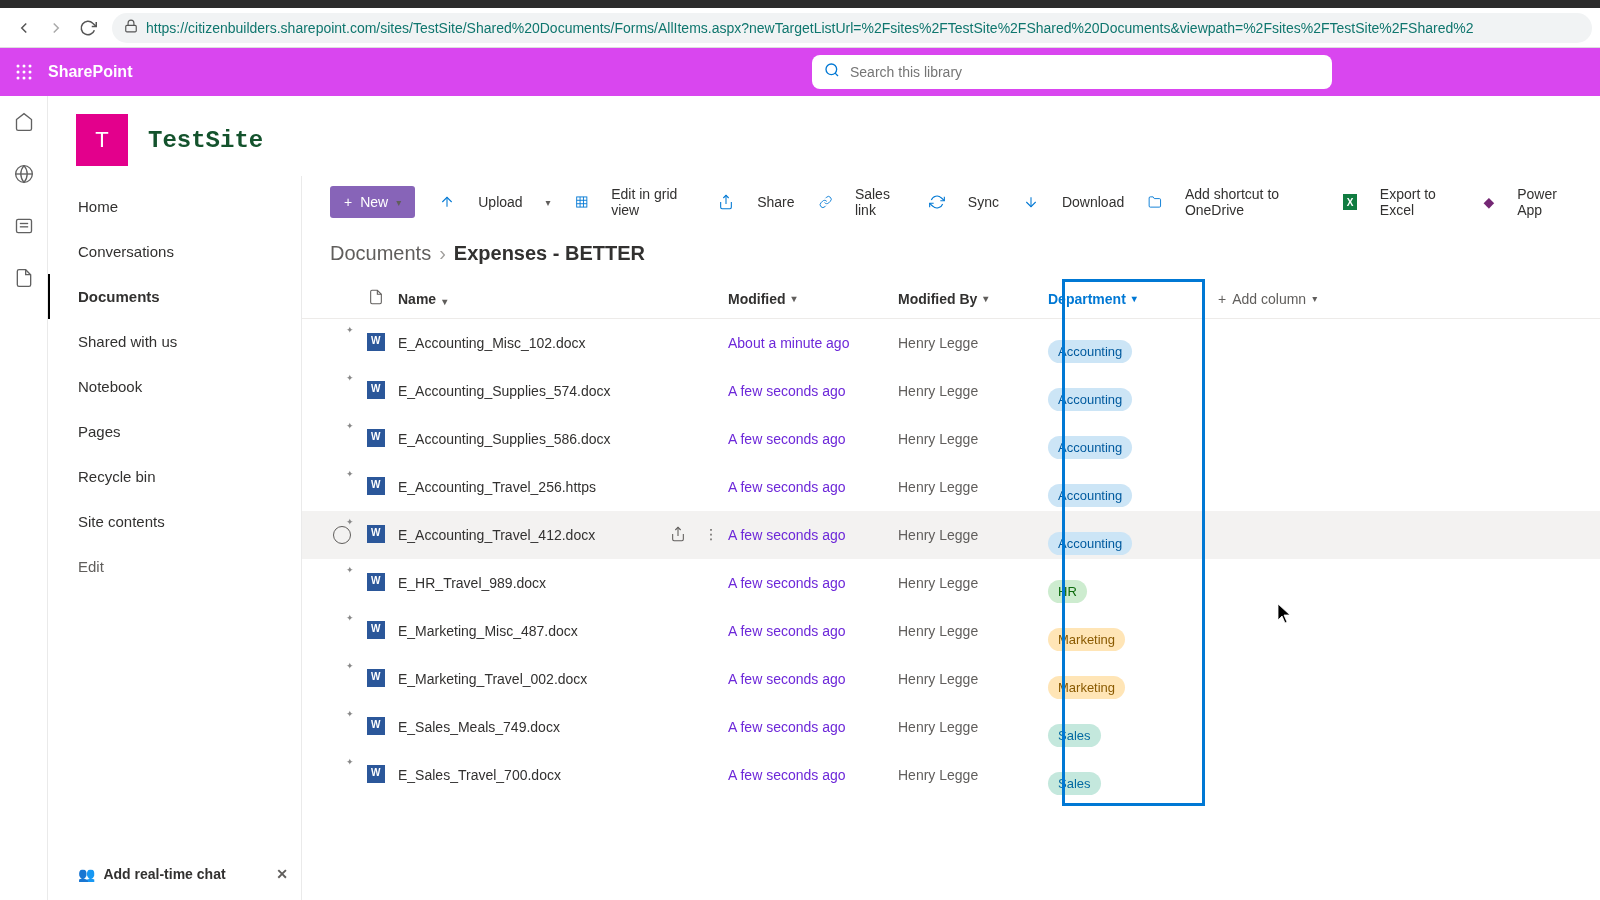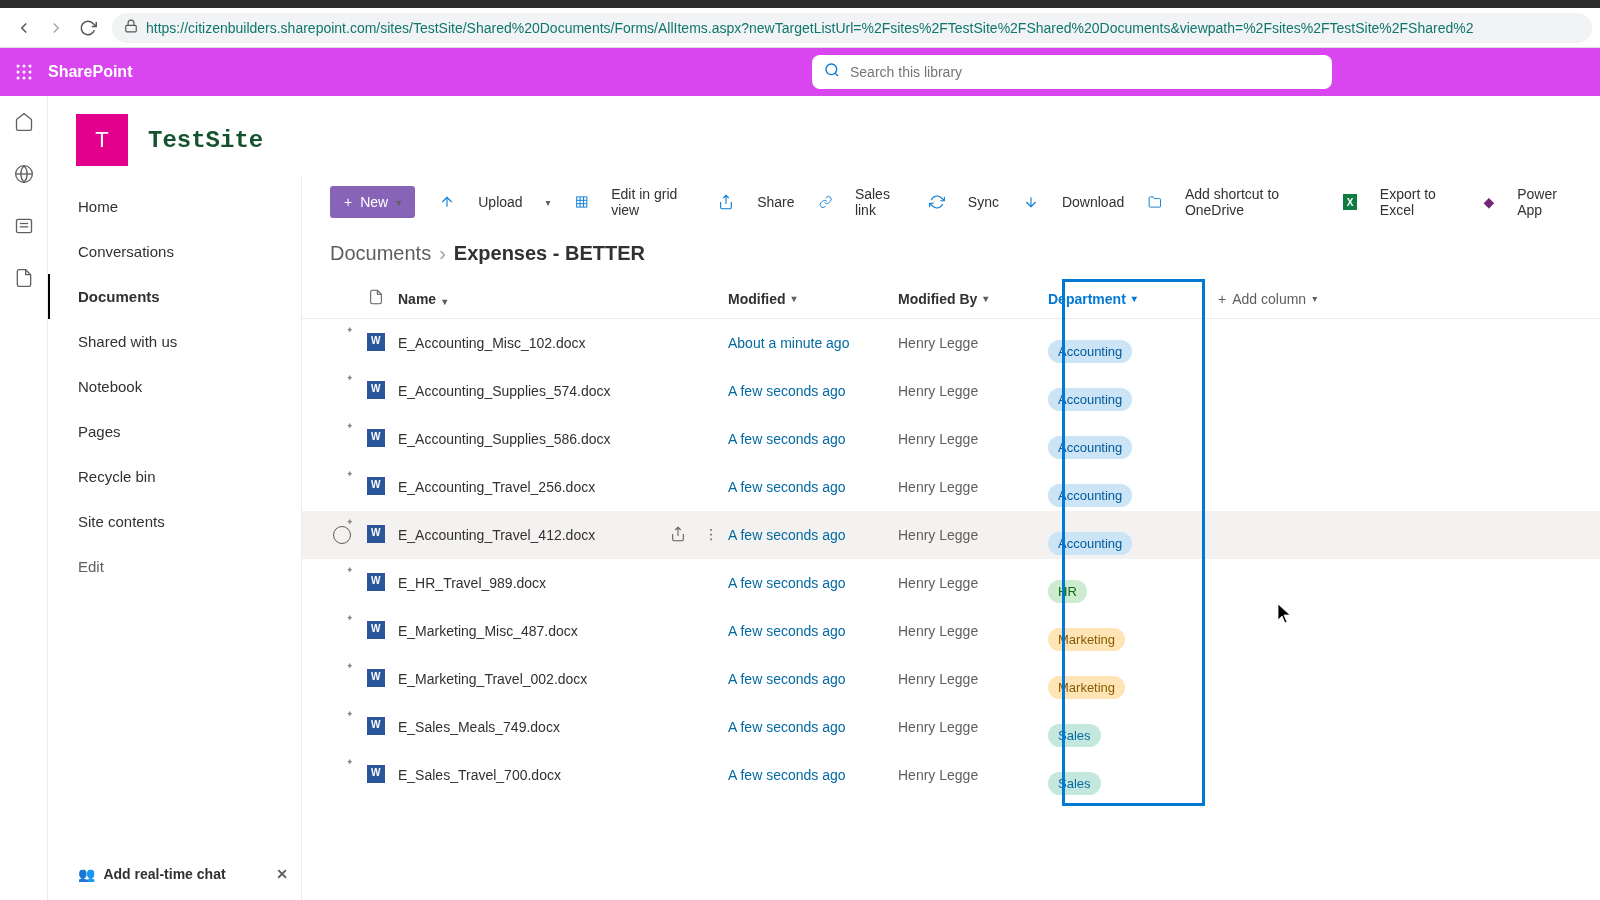--- a/index.html
+++ b/index.html
@@ -64,21 +64,21 @@
 
 .trow { display: flex; align-items: center; padding: 6px 28px; height: 48px; }
 .trow.hov { background: #f3f2f1; }
 .sel { width: 24px; display: flex; justify-content: center; }
 .sel .circle { width: 18px; height: 18px; border: 1px solid #605e5c; border-radius: 50%; }
 .fcell { width: 44px; text-align: center; position: relative; }
 .docicon { width: 18px; height: 18px; background: #2b579a; display: inline-block; position: relative; }
 .docicon::after { content: "W"; color: #fff; font-size: 10px; font-weight: bold; position: absolute; left: 4px; top: 2px; }
 .ncell { flex: 0 0 330px; overflow: hidden; text-overflow: ellipsis; white-space: nowrap; display: flex; align-items: center; gap: 10px; }
 .rowact { color: #605e5c; display: flex; gap: 18px; margin-left: auto; margin-right: 10px; }
-.mcell { flex: 0 0 170px; color: #0369a1; }
+.mcell { flex: 0 0 170px; color: #6d28d9; }
 .bcell { flex: 0 0 150px; color: #605e5c; }
 .dcell { flex: 0 0 130px; margin-top: 17px; }
 .pill { display: inline-block; padding: 4px 10px; border-radius: 14px; font-size: 13px; }
 .pill.accounting { background: #cce5f6; color: #005a9e; }
 .pill.hr { background: #cdeccf; color: #0b6a0b; }
 .pill.marketing { background: #ffe5b6; color: #8a5a00; }
 .pill.sales { background: #c4e8dd; color: #0369a1; }
 
 .dept-highlight { position: absolute; border: 3px solid #0078d4; pointer-events: none; }
 
@@ -323,21 +323,21 @@
                   <span>E_Accounting_Supplies_586.docx</span>
                 </div>
                 <div class="mcell">A few seconds ago</div>
                 <div class="bcell">Henry Legge</div>
                 <div class="dcell"><span class="pill accounting">Accounting</span></div>
               </div>
               <div class="trow">
                 <div class="sel"></div>
                 <div class="fcell"><span class="spark">✦</span><span class="docicon"></span></div>
                 <div class="ncell">
-                  <span>E_Accounting_Travel_256.docx</span>
+                  <span>E_Accounting_Travel_256.https</span>
                 </div>
                 <div class="mcell">A few seconds ago</div>
                 <div class="bcell">Henry Legge</div>
                 <div class="dcell"><span class="pill accounting">Accounting</span></div>
               </div>
               <div class="trow hov">
                 <div class="sel">
                   <div class="circle"></div>
                 </div>
                 <div class="fcell"><span class="spark">✦</span><span class="docicon"></span></div>

